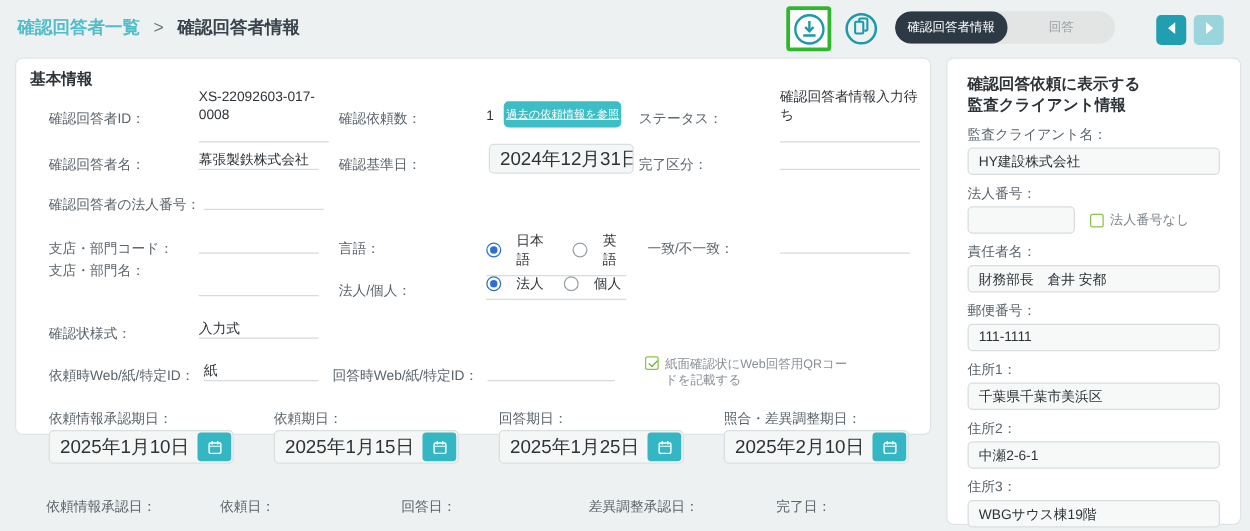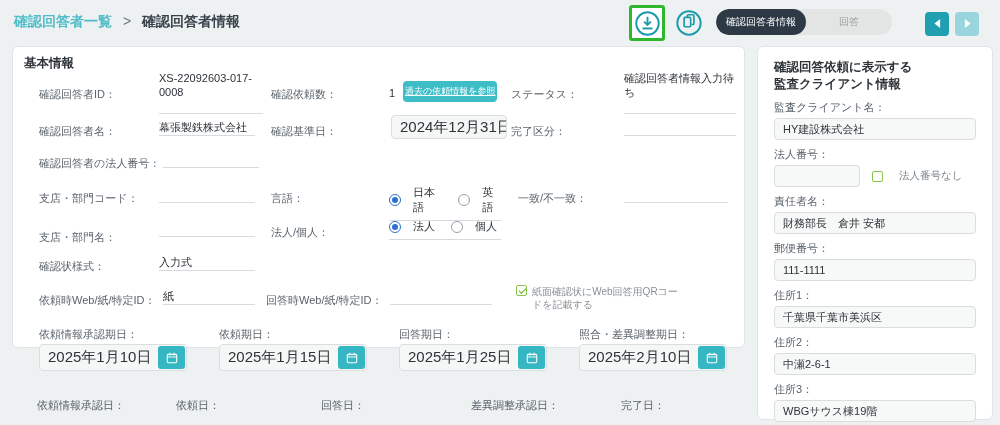--- a/index.html
+++ b/index.html
@@ -75,21 +75,21 @@
 
   
   .rtitle { font-size:12.5px; font-weight:bold; color:#2e3338; line-height:17px; }
   .rfield { margin-top:7px; }
   .rlabel { font-size:11px; color:#5a636b; }
   .rbox { margin-top:3px; height:22px; background:#f7f8f8; border:1px solid #d9dde0;
     border-radius:4px; display:flex; align-items:center; padding-left:8px;
     font-size:11px; color:#2e3338; cursor:text; }
   .corp-row { display:flex; align-items:center; gap:12px; }
   .corp-row .rbox { width:86px; margin-top:3px; }
-  .ncheck { display:flex; align-items:center; gap:16px; font-size:10.5px; color:#7c858c; margin-top:3px; }
+  .ncheck { display:flex; align-items:center; gap:5px; font-size:10.5px; color:#7c858c; margin-top:3px; }
 </style>
 </head>
 <body>
 
 <div class="page">
 
   <div class="breadcrumb">
     <span class="bc-link">確認回答者一覧</span>
     <span class="bc-sep">&gt;</span>
     <span class="bc-cur">確認回答者情報</span>
@@ -182,21 +182,21 @@
       </span>
       <span class="ropt">
         <span class="radio"></span>
         <span>英語</span>
       </span>
     </div>
 
     <div class="lbl" style="left:505px;top:144px">一致/不一致：</div>
     <div class="uline" style="left:611px;top:140px;width:104px"></div>
 
-    <div class="lbl" style="left:26px;top:183px">支店・部門名：</div>
+    <div class="lbl" style="left:26px;top:162px">支店・部門名：</div>
     <div class="uline" style="left:146px;top:174px;width:96px"></div>
 
     <div class="lbl" style="left:258px;top:178px">法人/個人：</div>
     <div class="radio-row" style="left:376px;top:172px;width:112px">
       <span class="ropt">
         <span class="radio sel"></span>
         <span>法人</span>
       </span>
       <span class="ropt">
         <span class="radio"></span>

